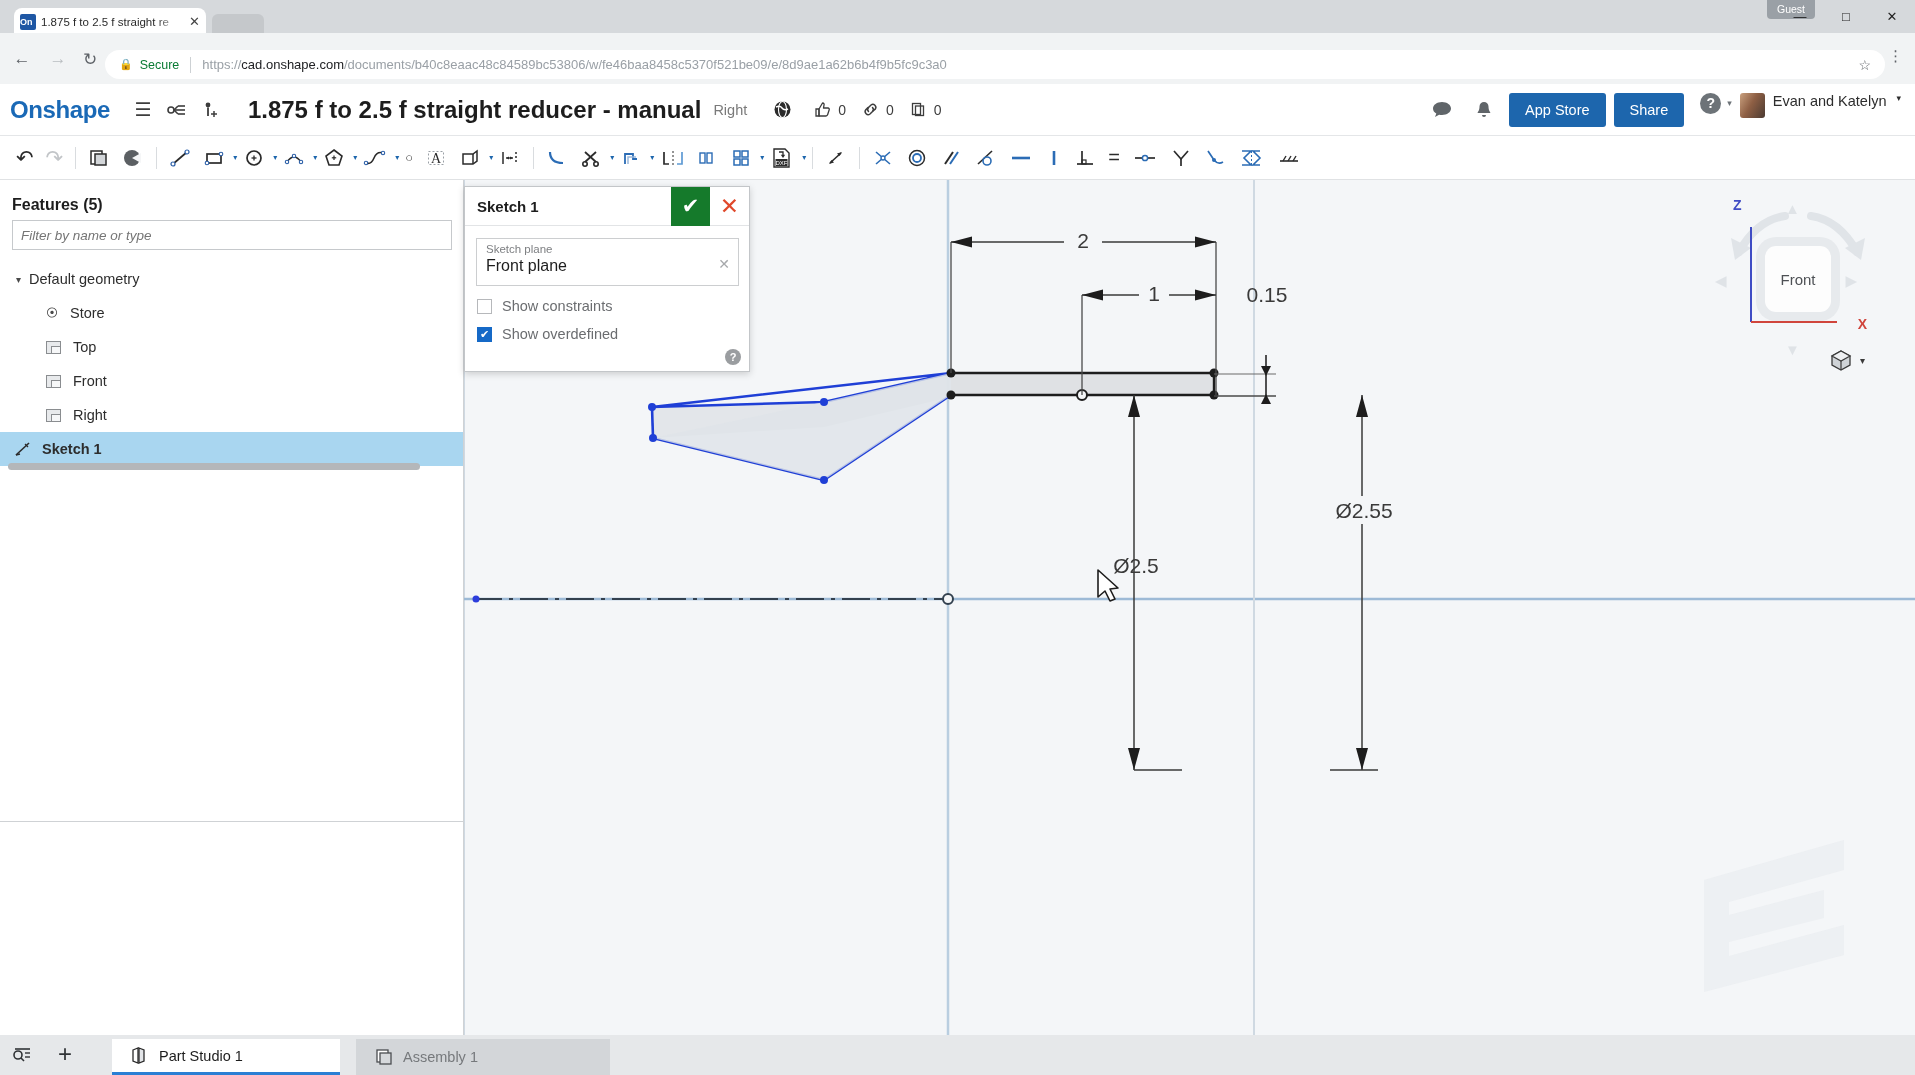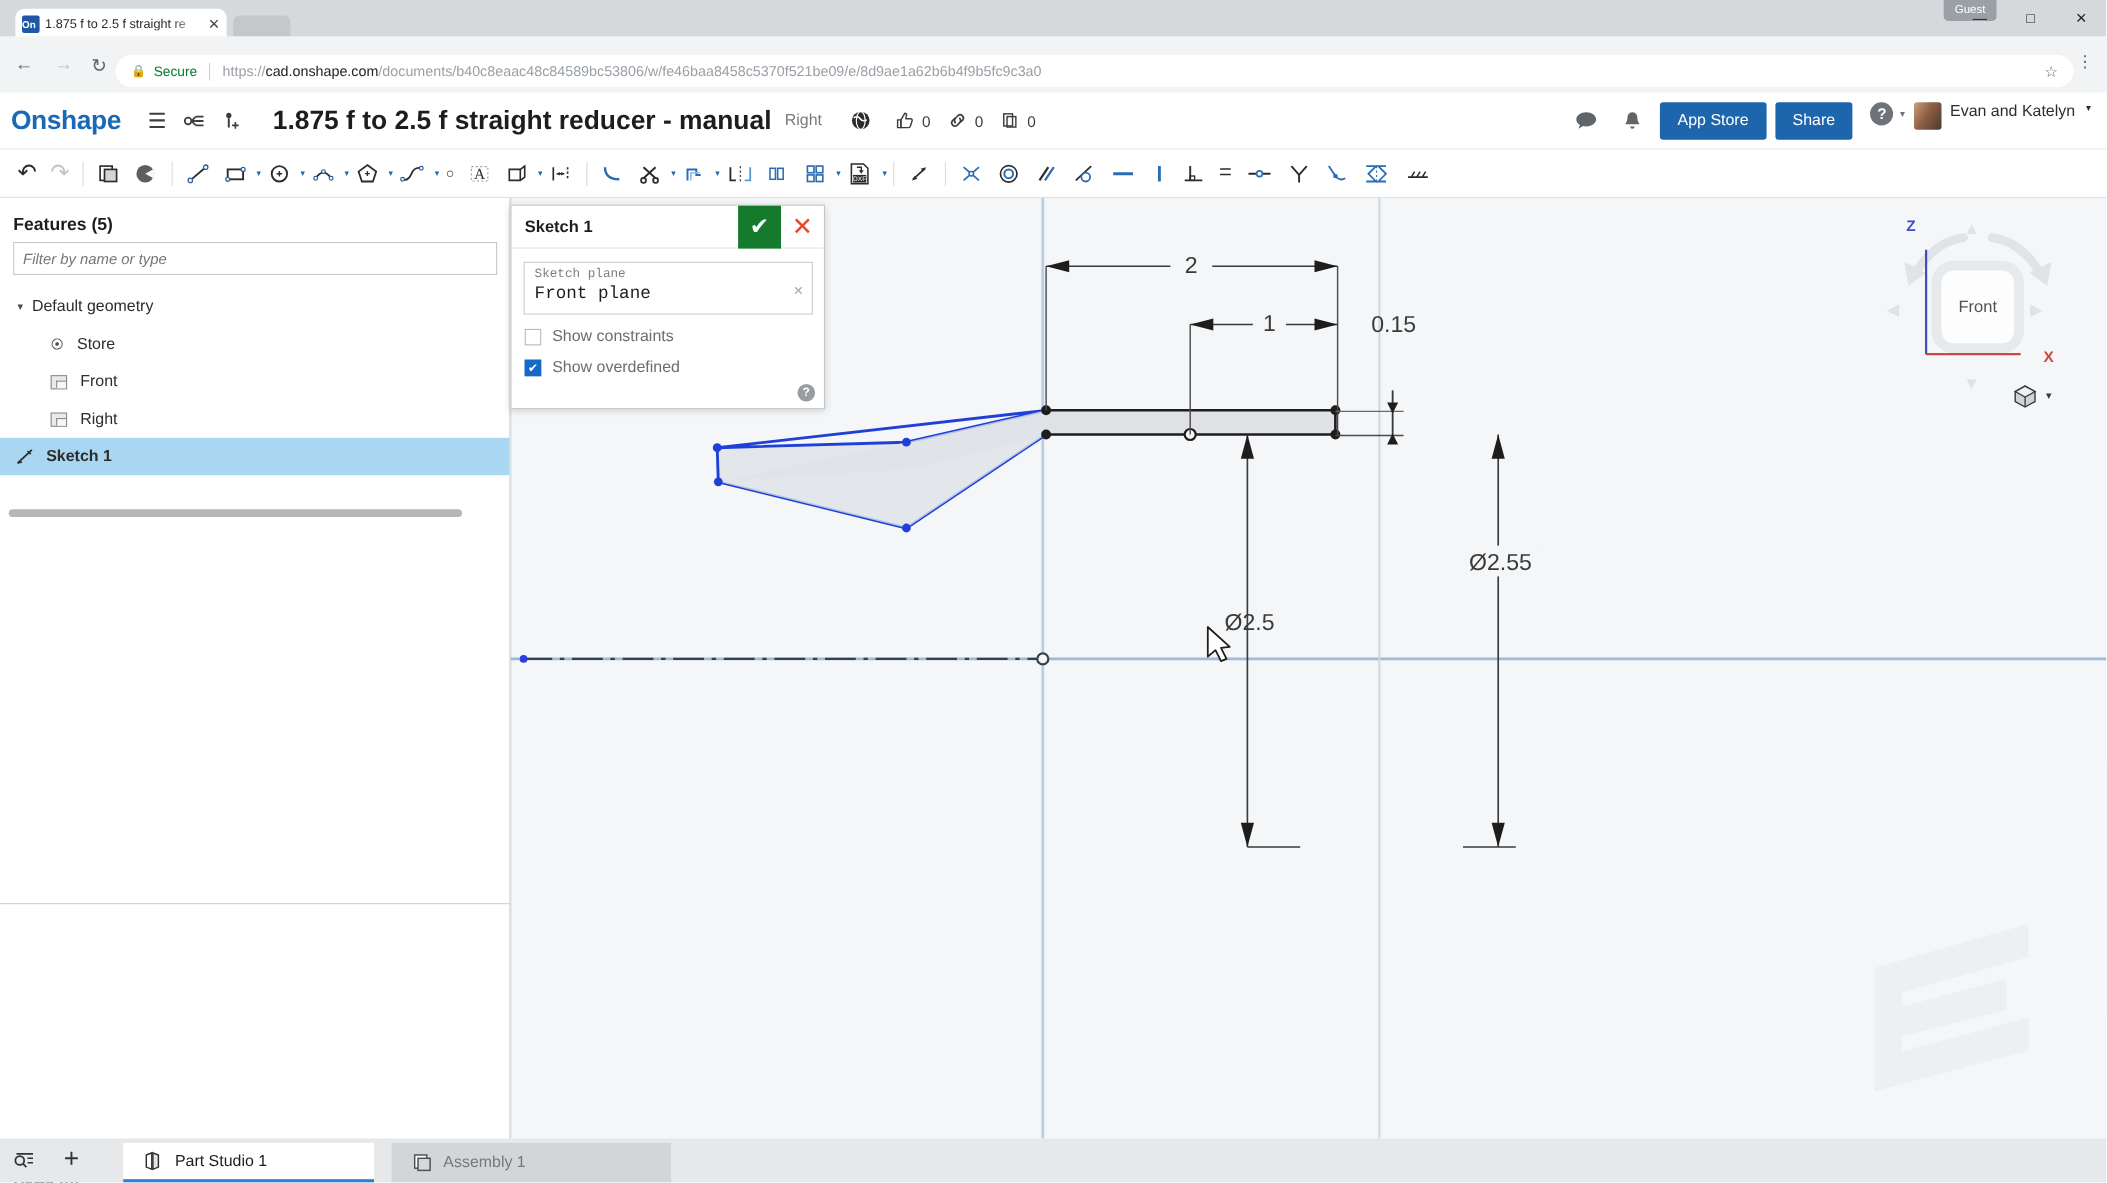--- a/index.html
+++ b/index.html
@@ -114,21 +114,21 @@
   
   #sketch-dialog { position:absolute; left:464px; top:186px; width:286px; height:186px;
                    background:#fff; border:1px solid #c3c6c9; box-shadow:0 2px 7px rgba(0,0,0,.17); }
   #dlg-header { height:39px; display:flex; align-items:center; border-bottom:1px solid #e2e4e6; }
   #dlg-title { margin-left:12px; font-size:15px; font-weight:bold; color:#1d1d1d; }
   #dlg-ok { margin-left:auto; width:39px; height:39px; background:#157a2b; color:#fff;
             display:flex; align-items:center; justify-content:center; font-size:21px; cursor:pointer; }
   #dlg-cancel { width:39px; height:39px; display:flex; align-items:center; justify-content:center;
                 color:#e0492b; font-size:23px; cursor:pointer; }
   #plane-field { margin:12px 11px 0 11px; width:263px; height:48px; border:1px solid #ccced0;
-                 padding:4px 9px; position:relative;font-family:Liberation Mono, monospace; }
+                 padding:4px 9px; position:relative; }
   #plane-label { font-size:11.5px; color:#7d7f82; }
   #plane-value { font-size:16px; color:#1d1d1d; margin-top:2px; }
   #plane-clear { position:absolute; right:8px; top:17px; font-size:14px; color:#a6a8ab; cursor:pointer; }
   .cbrow { display:flex; align-items:center; gap:10px; margin:12px 0 0 12px; font-size:14.5px; color:#6b6d70; }
   .cbox { width:15px; height:15px; border:1px solid #b6b8bb; background:#fff; flex:none; }
   .cbox.on { background:#1569c7; border-color:#1569c7; color:#fff; font-size:11px;
              display:flex; align-items:center; justify-content:center; }
   #dlg-help { position:absolute; right:8px; bottom:6px; width:16px; height:16px; border-radius:50%;
               background:#9a9da0; color:#fff; font-size:11px; font-weight:bold;
               display:flex; align-items:center; justify-content:center; }
@@ -527,20 +527,24 @@
       <span class="chev">▾</span>
       <span>Default geometry</span>
     </div>
 
     <div class="tree-row child">
       <span style="font-size:12px;color:#4a4a4a;">⦿</span>
       <span>Store</span>
     </div>
     <div class="tree-row child">
       <span class="plane-icon"></span>
+      <span>Top</span>
+    </div>
+    <div class="tree-row child">
+      <span class="plane-icon"></span>
       <span>Front</span>
     </div>
     <div class="tree-row child">
       <span class="plane-icon"></span>
       <span>Right</span>
     </div>
     <div class="tree-row selected">
       <svg width="18" height="16" viewBox="0 0 18 16">
         <line x1="2" y1="14" x2="15" y2="2" stroke="#2b2b2b" stroke-width="1.6"></line>
         <line x1="2" y1="14" x2="6" y2="13" stroke="#2b2b2b" stroke-width="1.4"></line>

